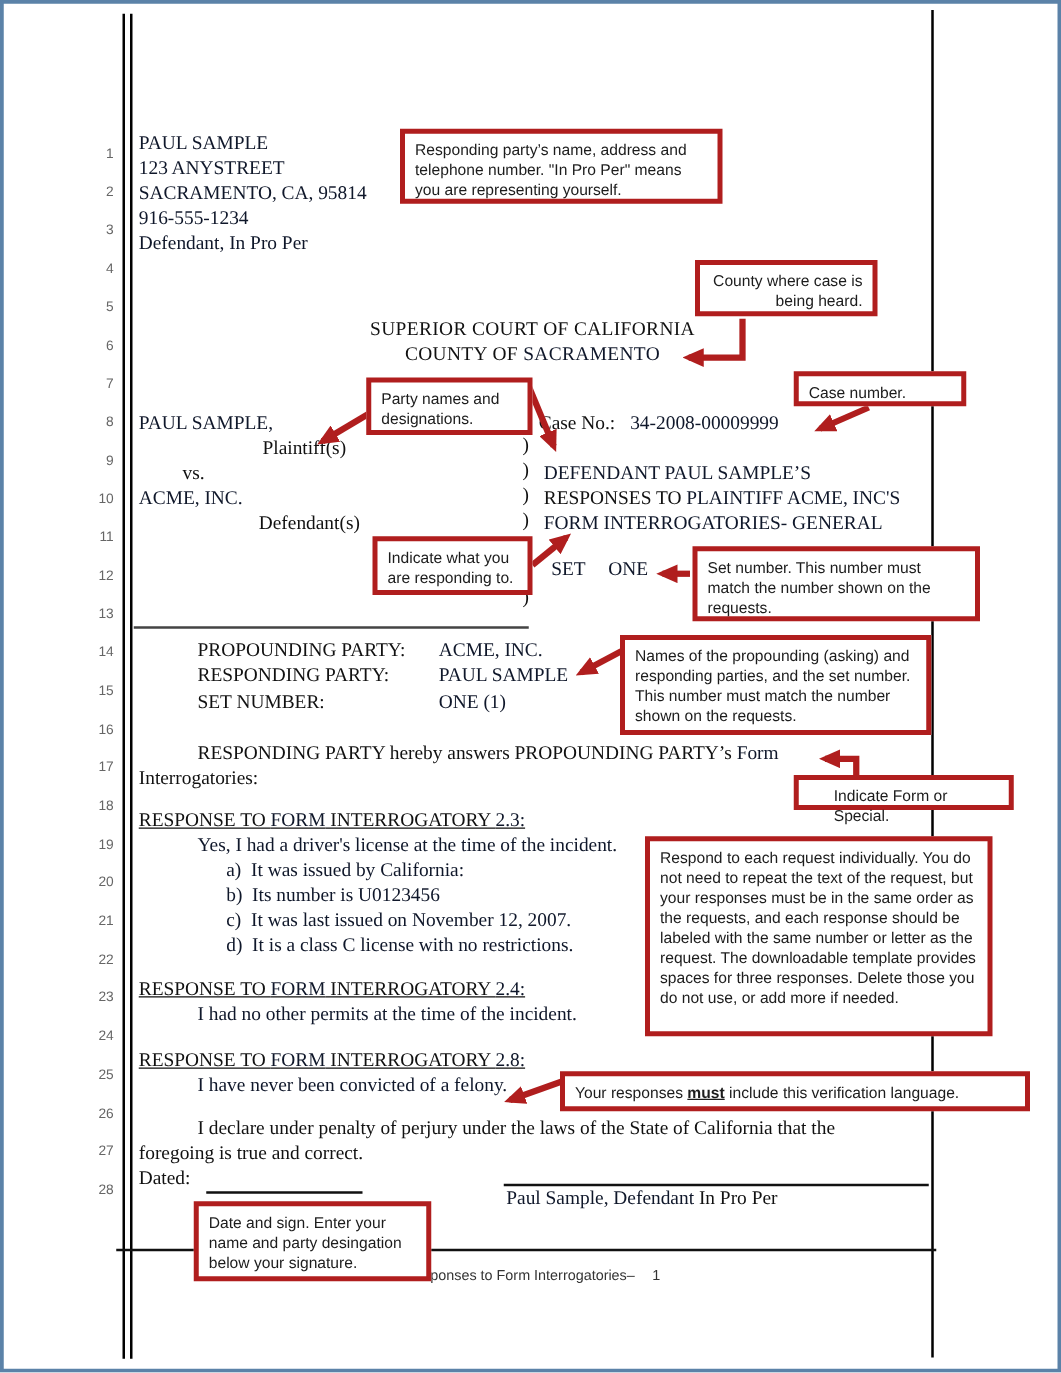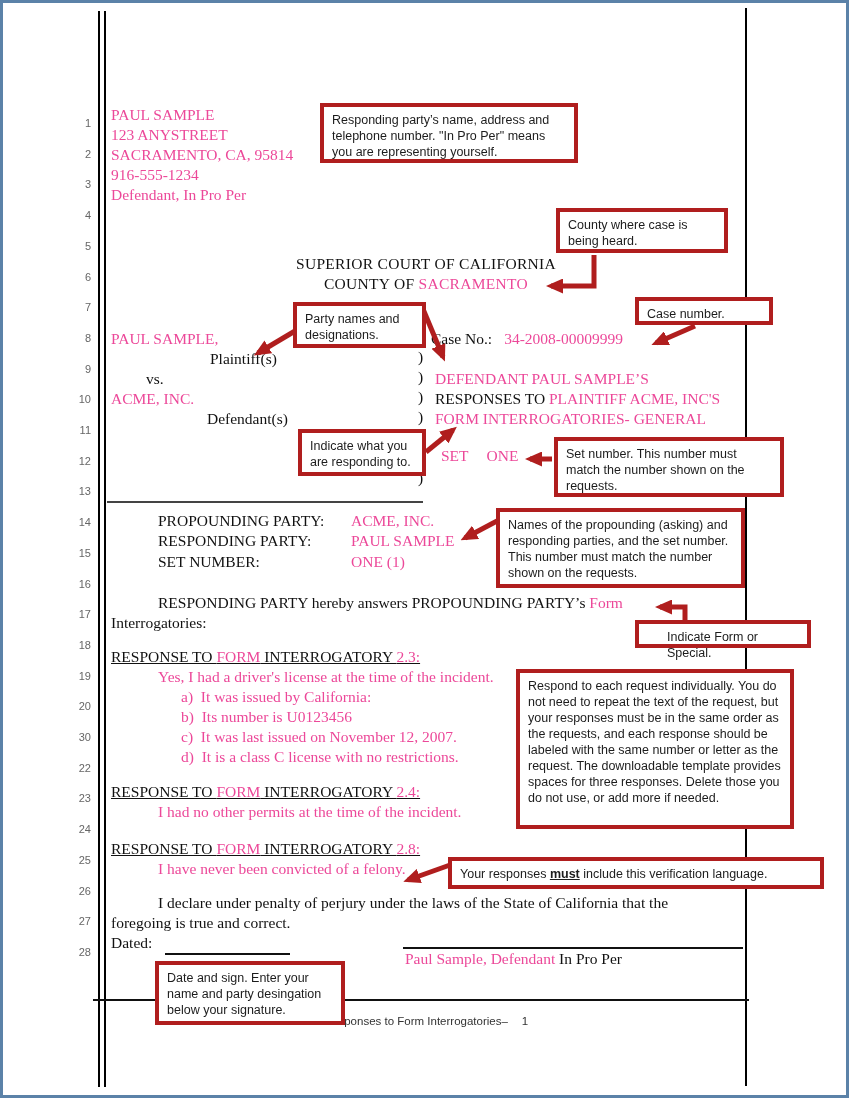--- a/index.html
+++ b/index.html
@@ -12,21 +12,21 @@
   .vrule { position:absolute; background:#000; width:2px; }
   .hrule { position:absolute; background:#111; }
   .lineno {
     position:absolute; right:0; font-family:"Liberation Sans","DejaVu Sans",sans-serif;
     font-size:11px; color:#666;
   }
   .doc {
     position:absolute; font-size:15.5px; color:#111; white-space:pre;
     font-family:"Liberation Serif","DejaVu Serif",serif;
   }
-  .blue { color:#ec4899; }
+  .blue { color:#0f172a; }
   .center { text-align:center; }
   .u { text-decoration:underline; }
   .callout {
     position:absolute; border:4px solid #b01e1e; background:#fff;
     font-family:"Liberation Sans","DejaVu Sans",sans-serif;
     font-size:12.5px; line-height:16px; color:#1c1c1c;
     padding:5px 8px; box-sizing:border-box; white-space:normal;
   }
   .lbl { display:inline-block; width:193px; }
   svg.arrows { position:absolute; left:0; top:0; pointer-events:none; }
@@ -56,21 +56,21 @@
       <div class="lineno" style="top: 421px;">11</div>
       <div class="lineno" style="top: 451.7px;">12</div>
       <div class="lineno" style="top: 482.4px;">13</div>
       <div class="lineno" style="top: 513.1px;">14</div>
       <div class="lineno" style="top: 543.8px;">15</div>
       <div class="lineno" style="top: 574.5px;">16</div>
       <div class="lineno" style="top: 605.2px;">17</div>
       <div class="lineno" style="top: 635.9px;">18</div>
       <div class="lineno" style="top: 666.6px;">19</div>
       <div class="lineno" style="top: 697.3px;">20</div>
-      <div class="lineno" style="top: 728px;">30</div>
+      <div class="lineno" style="top: 728px;">21</div>
       <div class="lineno" style="top: 758.7px;">22</div>
       <div class="lineno" style="top: 789.4px;">23</div>
       <div class="lineno" style="top: 820.1px;">24</div>
       <div class="lineno" style="top: 850.8px;">25</div>
       <div class="lineno" style="top: 881.5px;">26</div>
       <div class="lineno" style="top: 912.2px;">27</div>
       <div class="lineno" style="top: 942.9px;">28</div>
     </div>
 
   <div class="doc blue" style="left:108px; top:103px;">PAUL SAMPLE</div>
@@ -142,21 +142,21 @@
       <path d="M692,323 L653,340" marker-end="url(#ah)"></path>
       <path d="M423,449 L450,427" marker-end="url(#ah)"></path>
       <path d="M549,456 L527,456" marker-end="url(#ah)"></path>
       <path d="M494,518 L462,535" marker-end="url(#ah)"></path>
       <path d="M682,618 L682,604 L657,604" marker-end="url(#ah)"></path>
       <path d="M447,862 L405,877" marker-end="url(#ah)"></path>
     </g>
   </svg>
 
   <div class="callout" style="left:317px; top:100px; width:258px; height:60px;">Responding party’s name, address and telephone number. "In Pro Per" means you are representing yourself.</div>
-  <div class="callout" style="left:553px; top:205px; width:172px; height:45px;">County where case is being heard.</div>
+  <div class="callout" style="left:553px; top:205px; width:146px; height:45px;text-align:right;">County where case is being heard.</div>
   <div class="callout" style="left:290px; top:299px; width:133px; height:46px;">Party names and designations.</div>
   <div class="callout" style="left:632px; top:294px; width:138px; height:28px;">Case number.</div>
   <div class="callout" style="left:295px; top:426px; width:128px; height:47px;">Indicate what you are responding to.</div>
   <div class="callout" style="left:551px; top:434px; width:230px; height:60px;">Set number. This number must match the number shown on the requests.</div>
   <div class="callout" style="left:493px; top:505px; width:249px; height:80px;">Names of the propounding (asking) and responding parties, and the set number. This number must match the number shown on the requests.</div>
   <div class="callout" style="left:632px; top:617px; width:176px; height:28px;padding-left:28px;">Indicate Form or Special.</div>
   <div class="callout" style="left:513px; top:666px; width:278px; height:160px;">Respond to each request individually. You do not need to repeat the text of the request, but your responses must be in the same order as the requests, and each response should be labeled with the same number or letter as the request. The downloadable template provides spaces for three responses. Delete those you do not use, or add more if needed.</div>
   <div class="callout" style="left:445px; top:854px; width:376px; height:32px;"><span>Your responses </span><b style="text-decoration:underline;">must</b><span> include this verification language.</span></div>
   <div class="callout" style="left:152px; top:958px; width:190px; height:64px;">Date and sign. Enter your name and party desingation below your signature.</div>
 

